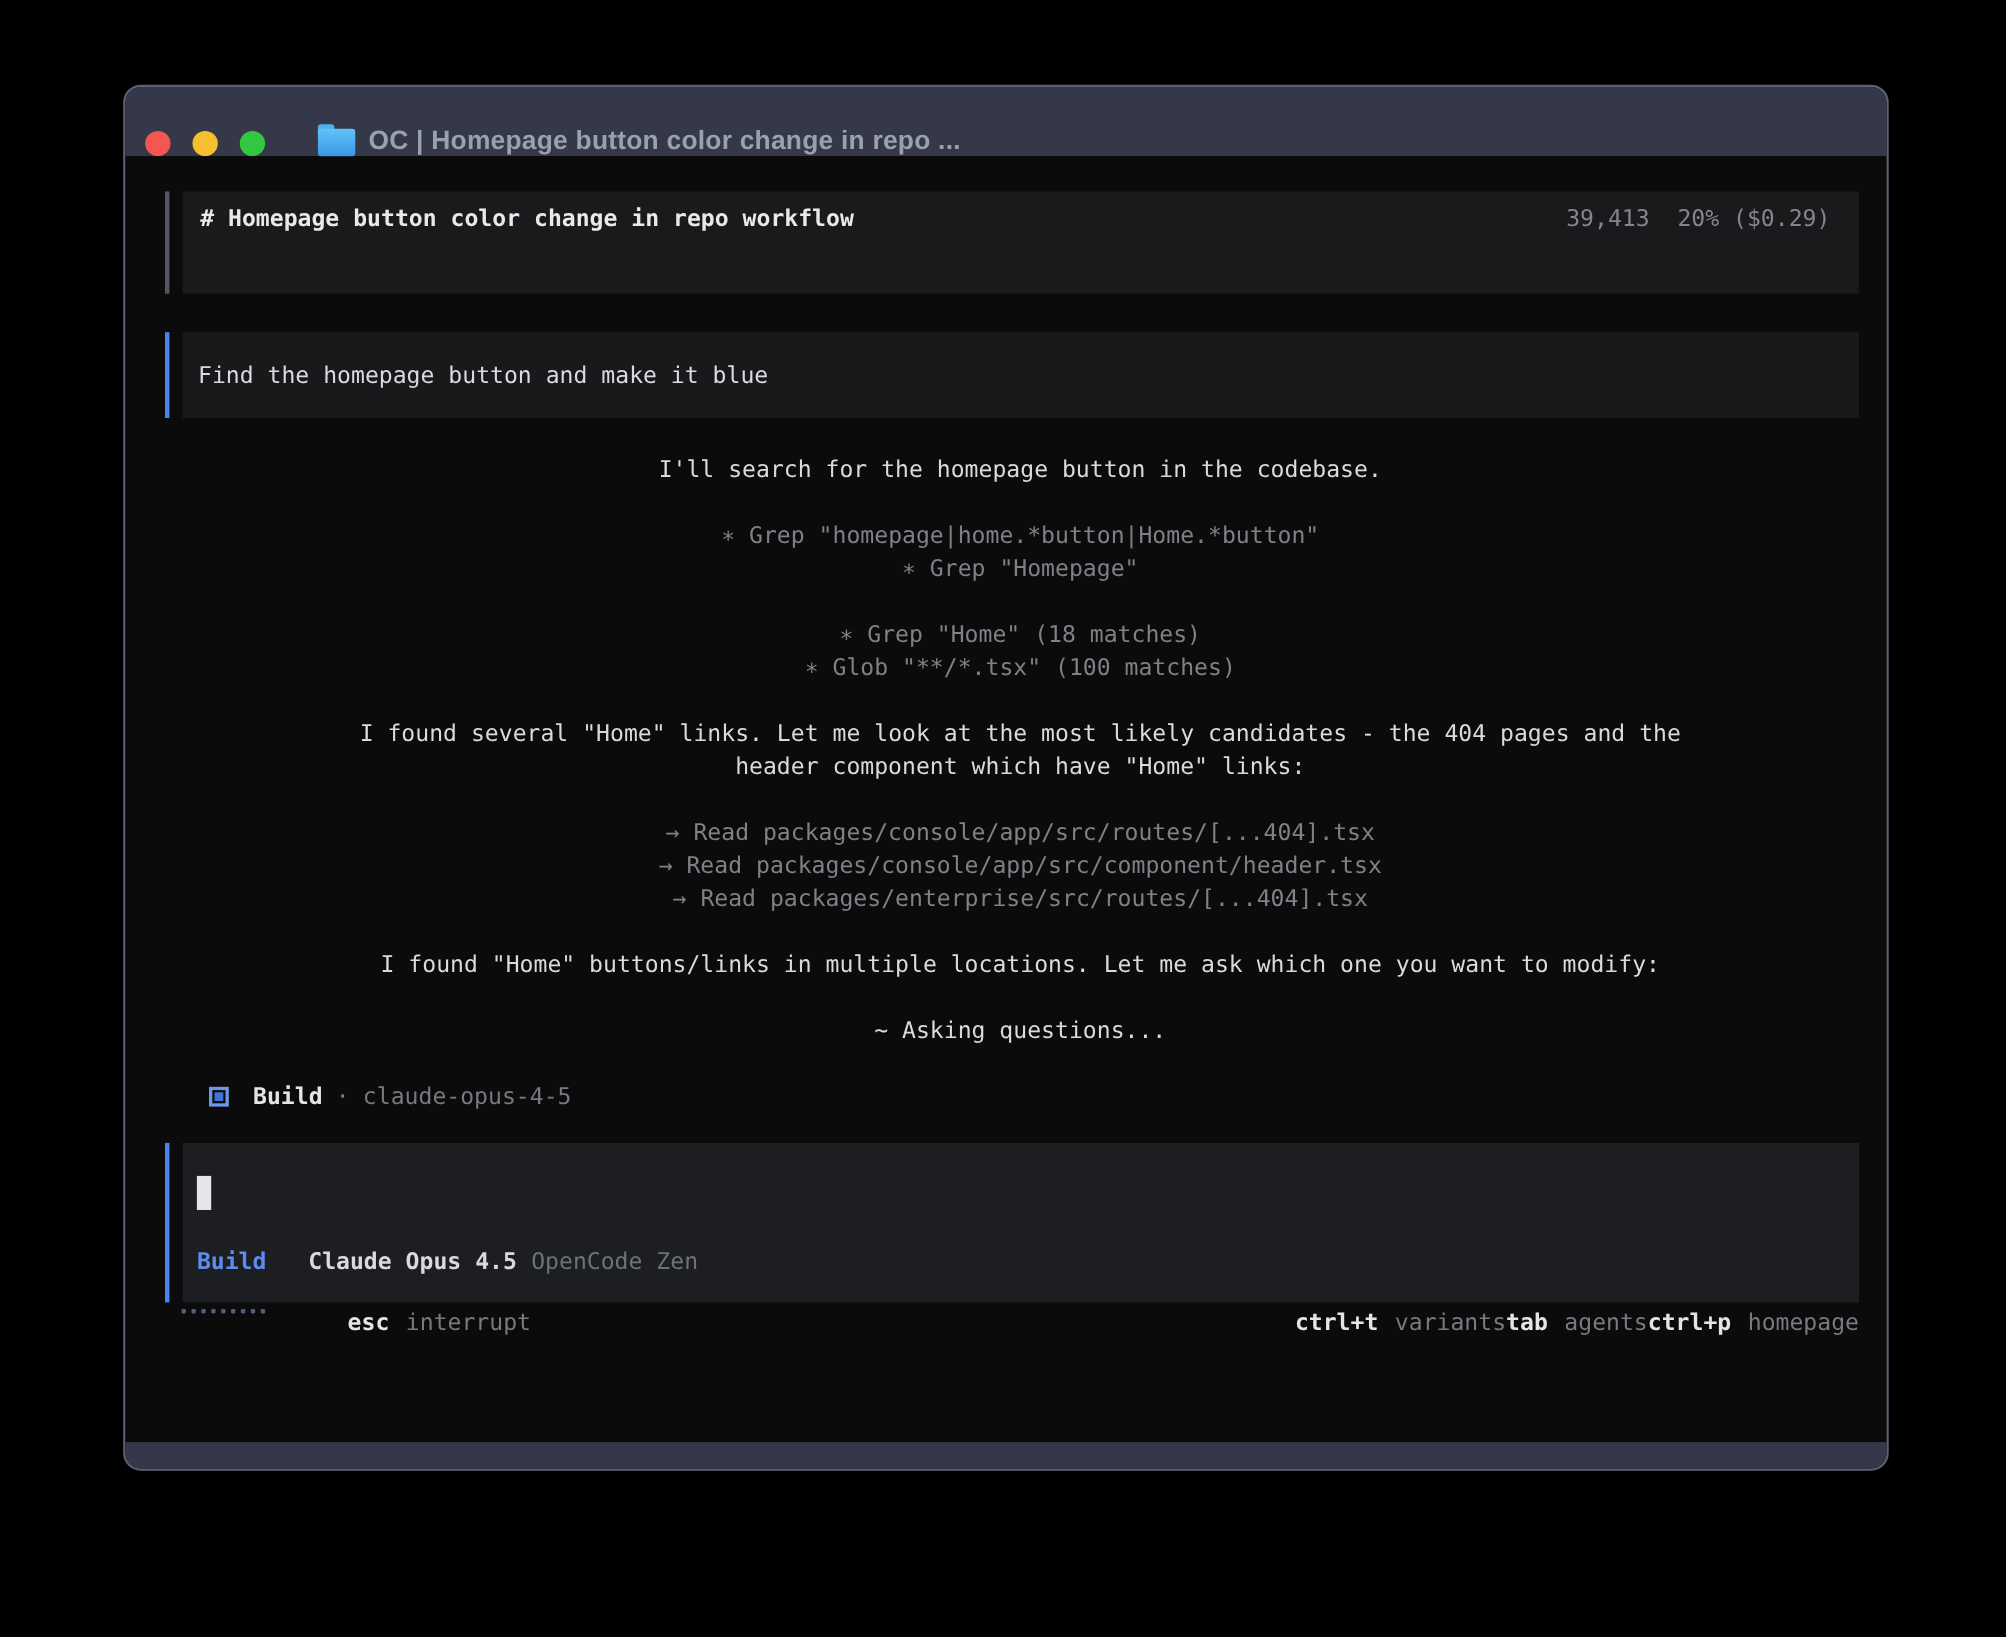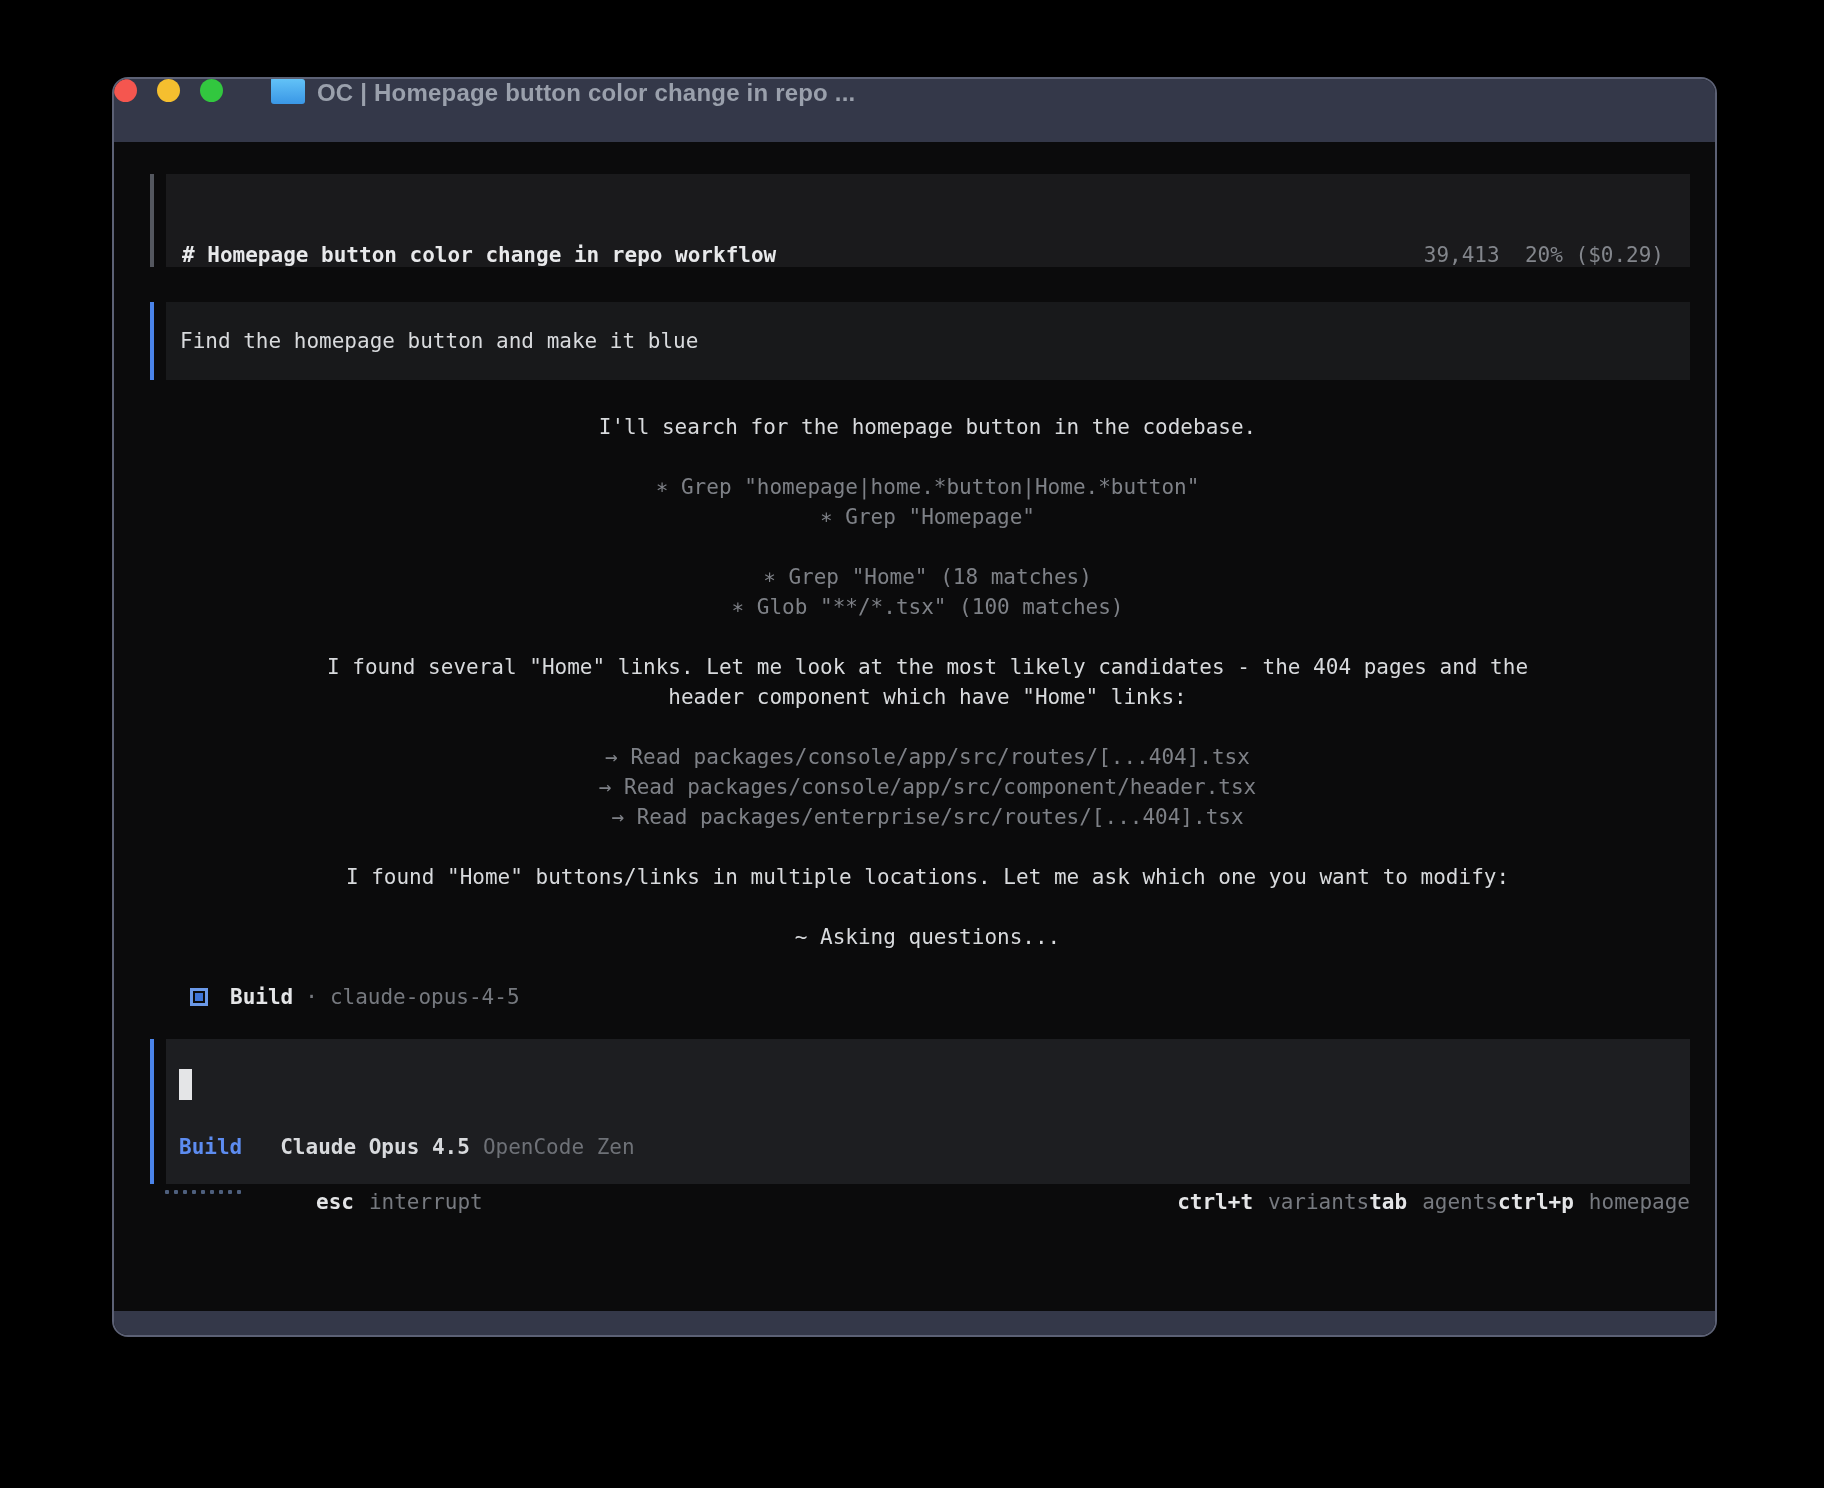--- a/index.html
+++ b/index.html
@@ -6,21 +6,21 @@
   html,body { width:1824px; height:1488px; background:#000; overflow:hidden; }
   body { font-family:"DejaVu Sans Mono", monospace; }
 
   .window {
     position:absolute; left:112px; top:77px; width:1605px; height:1260px;
     border:2px solid #5c6175; border-radius:16px; overflow:hidden;
     background:#0b0b0c; display:flex; flex-direction:column;
   }
   .titlebar {
     height:63px; flex:0 0 63px; background:#343849;
-    display:flex; align-items:flex-start; 
+    display:flex; align-items:flex-end; padding-left:18px;
   }
   .traffic-lights { display:flex; align-items:center; gap:20px; }
   .light { width:23px; height:23px; border-radius:50%; }
   .light.red    { background:#f5564f; }
   .light.yellow { background:#f5bf2f; }
   .light.green  { background:#32c73f; }
 
   .folder-icon { position:relative; width:34px; height:25px; margin-left:48px; margin-right:12px; }
   .folder-tab  { position:absolute; left:0; top:-4px; width:15px; height:10px;
                  border-radius:3px 3px 0 0; background:#4fb0f0; }
@@ -31,21 +31,21 @@
 
   .term-body { flex:1; background:#0b0b0c; padding:32px 25px 0 36px;
                display:flex; flex-direction:column; font-size:21px; }
 
   .block { display:flex; }
   .block-bar { width:4px; flex:0 0 4px; margin-right:12px; }
   .block-panel { flex:1; }
 
   .header-block { height:93px; margin-bottom:35px; }
   .header-block .block-bar { background:#54575f; }
-  .header-block .block-panel { background:#1a1a1c; display:flex; align-items:flex-end;
+  .header-block .block-panel { background:#1a1a1c; display:flex; align-items:flex-start;
                                justify-content:space-between; padding:12px 26px 0 16px; }
   .session-title { color:#e8e9eb; font-weight:bold; white-space:pre; }
   .session-stats { color:#83868c; white-space:pre; }
 
   .user-block { height:78px; margin-bottom:32px; }
   .user-block .block-bar { background:#4b84ea; }
   .user-block .block-panel { background:#18191b; display:flex; align-items:center; padding-left:14px; }
   .user-text { color:#d8dadd; white-space:pre; }
 
   .chat { display:flex; flex-direction:column; gap:30px; margin-left:15px; }

